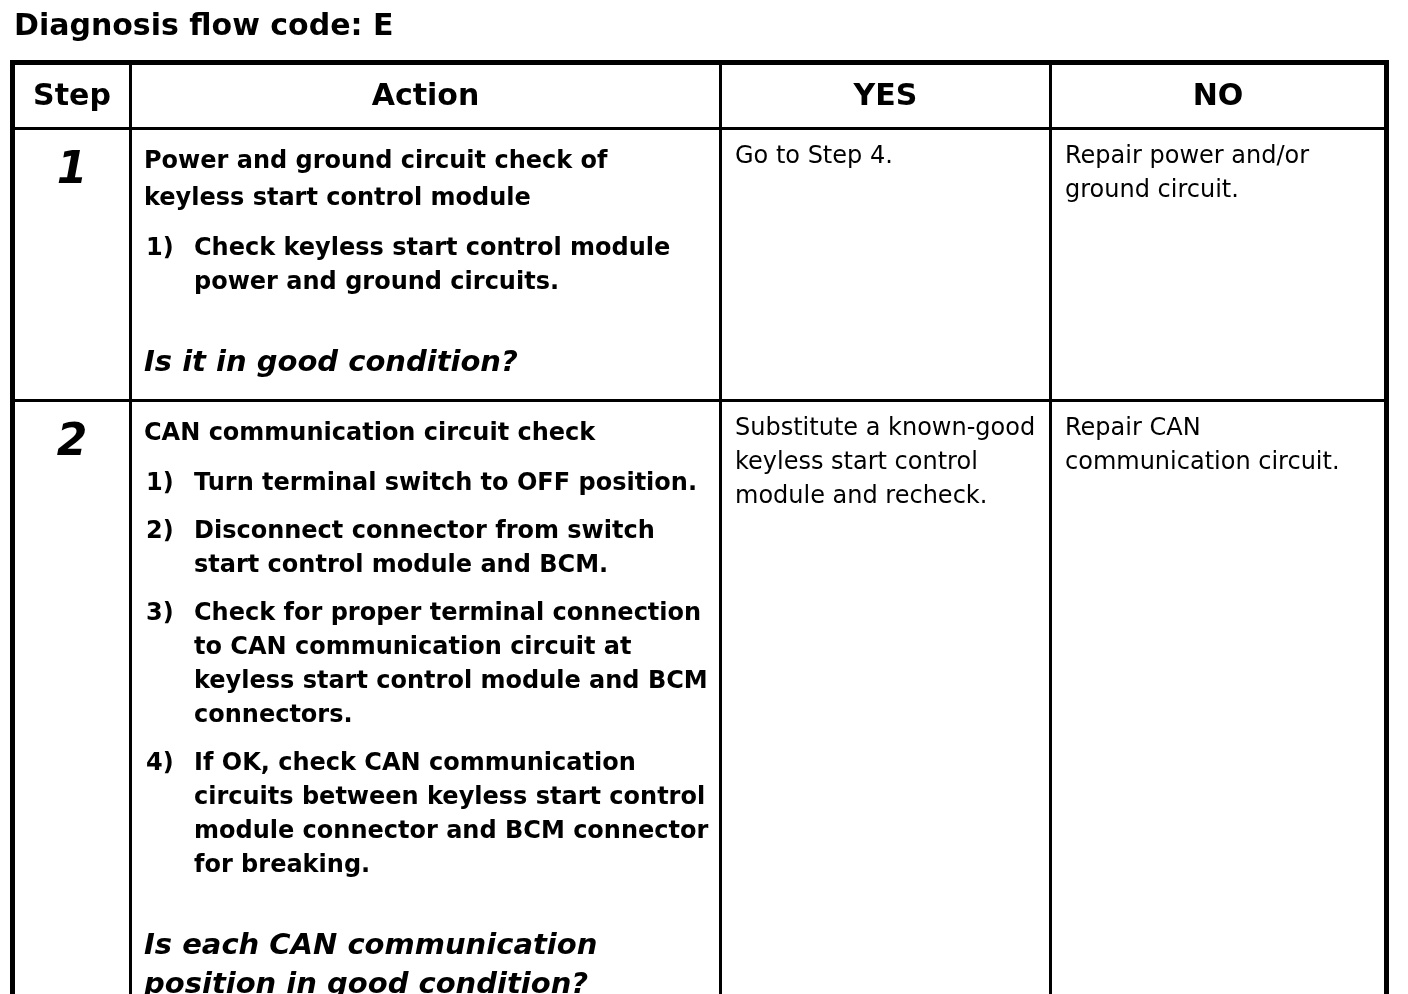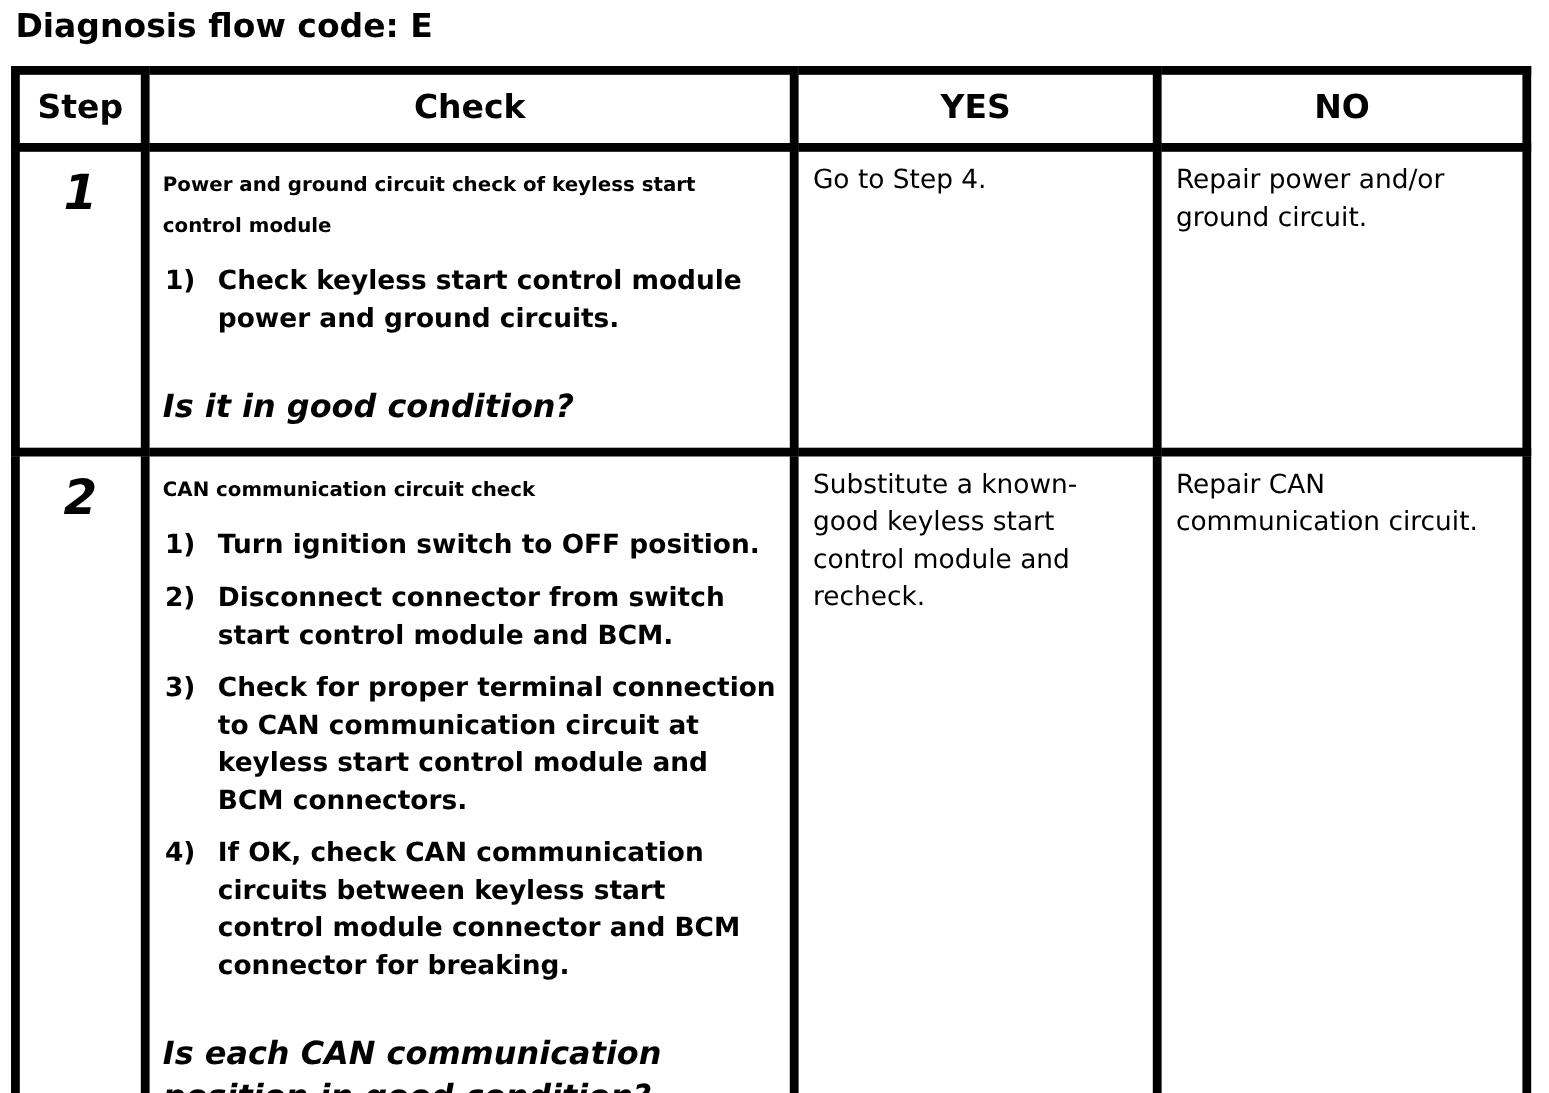--- a/index.html
+++ b/index.html
@@ -28,21 +28,21 @@
     table-layout: fixed;
     width: 1374px;
     margin-top: 16px;
     border: 5px solid #000;
   }
   col.col-step   { width: 118px; }
   col.col-action { width: 590px; }
   col.col-yes    { width: 330px; }
   col.col-no     { width: 336px; }
   th, td {
-    border: 8px solid #000000;
+    border: 3px solid #000000;
     vertical-align: top;
     padding: 0;
   }
   th {
     font-size: 30px;
     font-weight: bold;
     text-align: center;
     padding: 11px 4px 13px 4px;
     line-height: 38px;
   }
@@ -52,21 +52,21 @@
     font-weight: bold;
     font-style: italic;
     padding-top: 10px;
     line-height: 56px;
   }
   td.action-cell {
     padding: 12px 10px 18px 12px;
   }
   .action-title {
     font-weight: bold;
-    font-size: 18px;
+    font-size: 24px;
     line-height: 37px;
   }
   ol.action-steps {
     list-style: none;
     counter-reset: item;
     margin: 14px 0 0 0;
     padding: 0;
     font-weight: bold;
   }
   ol.action-steps li {
@@ -106,21 +106,21 @@
   <table class="flow-table">
     <colgroup>
       <col class="col-step">
       <col class="col-action">
       <col class="col-yes">
       <col class="col-no">
     </colgroup>
     <thead>
       <tr>
         <th>Step</th>
-        <th>Check</th>
+        <th>Action</th>
         <th>YES</th>
         <th>NO</th>
       </tr>
     </thead>
     <tbody>
 
       <tr>
         <td class="step-cell">1</td>
         <td class="action-cell">
           <div class="action-title">Power and ground circuit check of keyless start control module</div>
@@ -131,21 +131,21 @@
         </td>
         <td class="yes-cell">Go to Step 4.</td>
         <td class="no-cell">Repair power and/or ground circuit.</td>
       </tr>
 
       <tr>
         <td class="step-cell">2</td>
         <td class="action-cell">
           <div class="action-title">CAN communication circuit check</div>
           <ol class="action-steps">
-            <li>Turn ignition switch to OFF position.</li>
+            <li>Turn terminal switch to OFF position.</li>
             <li>Disconnect connector from switch start control module and BCM.</li>
             <li>Check for proper terminal connection to CAN communication circuit at keyless start control module and BCM connectors.</li>
             <li>If OK, check CAN communication circuits between keyless start control module connector and BCM connector for breaking.</li>
           </ol>
           <div class="question">Is each CAN communication position in good condition?</div>
         </td>
         <td class="yes-cell">Substitute a known-good keyless start control module and recheck.</td>
         <td class="no-cell">Repair CAN communication circuit.</td>
       </tr>
 

